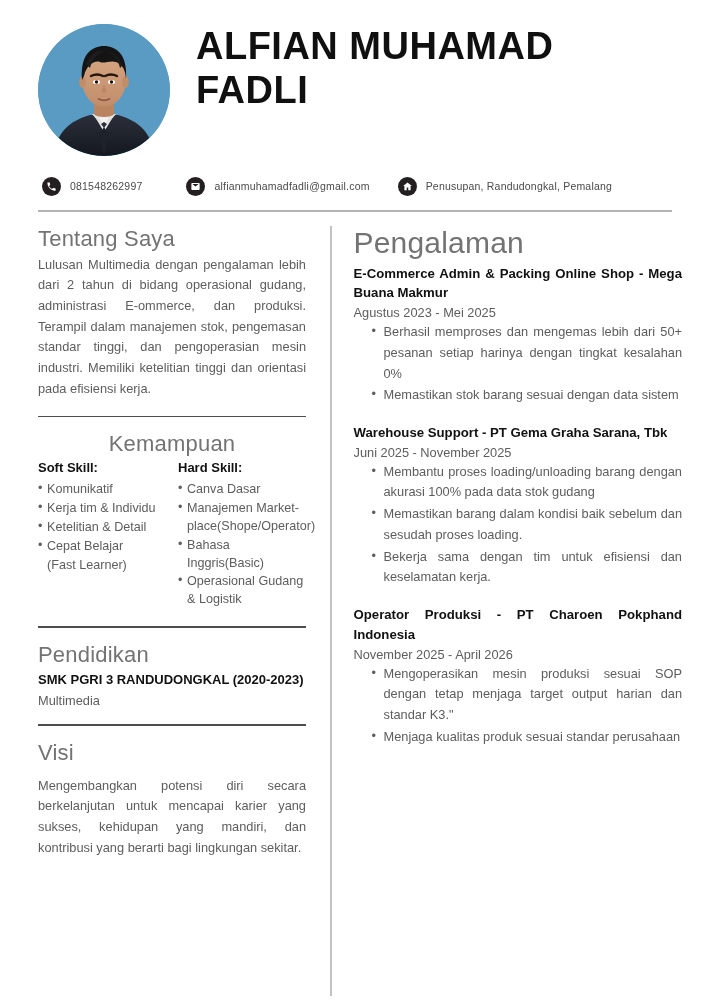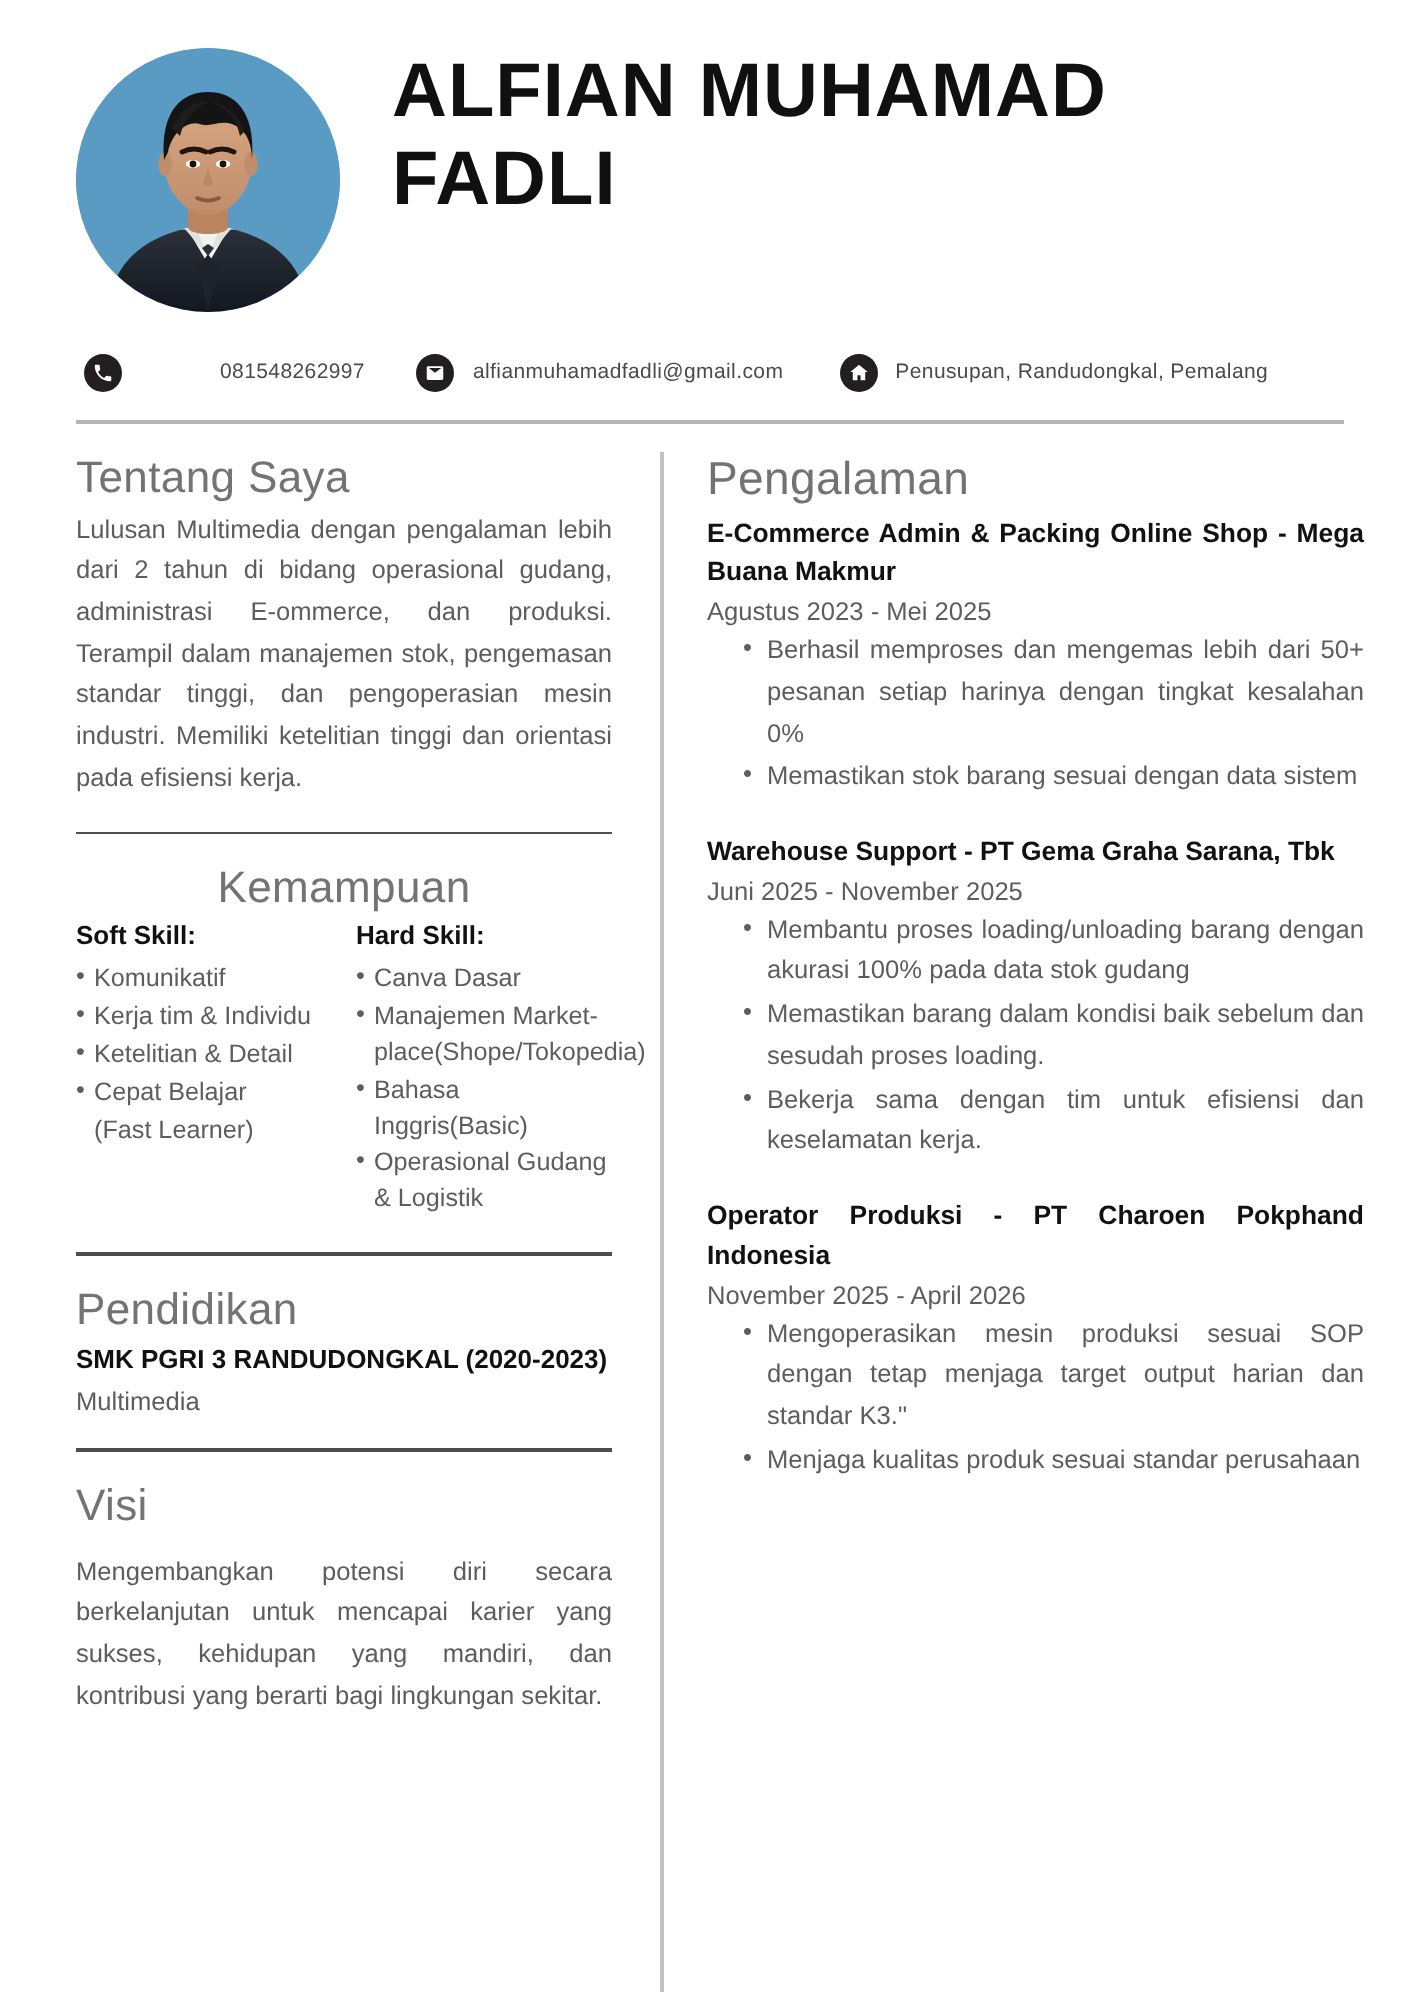--- a/index.html
+++ b/index.html
@@ -25,21 +25,21 @@
     font-size: 38px; font-weight: 700; letter-spacing: 0.5px;
     line-height: 1.16; color: #101010;
   }
 
   
   .contact-row {
     display: flex; align-items: center;
     padding: 0 34px 0 42px; margin-top: 22px; height: 28px;
   }
   .contact-item { display: flex; align-items: center; }
-  .contact-item.phone { margin-right: 26px; gap: 40px; }
+  .contact-item.phone { margin-right: 44px; }
   .contact-item.email { margin-right: 28px; }
   .ico-circle {
     width: 19px; height: 19px; border-radius: 50%;
     background: #231f20; display: flex; align-items: center;
     justify-content: center; flex: 0 0 19px;
   }
   .ico-circle svg { display: block; }
   .contact-text {
     margin-left: 9px; font-size: 10.5px; color: #4a4a4a;
     letter-spacing: 0.2px; white-space: nowrap;
@@ -54,21 +54,21 @@
   .columns { display: flex; padding: 0; margin-top: 14px; }
   .col-left { width: 330px; padding: 0 24px 0 38px; }
   .col-div { width: 1.5px; background: #c2c2c2; align-self: stretch; min-height: 770px; }
   .col-right { flex: 1; padding: 0 24px 0 22px; }
 
   
   .sec-title {
     font-size: 22px; font-weight: 400; color: #737373;
     letter-spacing: 0.2px; margin-bottom: 3px;
   }
-  .sec-title.right { font-size: 23px; margin-bottom: 4px; }
+  .sec-title.right { font-size: 30px; margin-bottom: 4px; }
   .sec-rule { height: 1.5px; background: #4d4d4d; margin: 16px 0 14px 0; }
 
   .para {
     font-size: 12.8px; line-height: 1.62; color: #5d5d5d;
     text-align: justify; text-justify: inter-word;
   }
 
   
   .skills { display: flex; margin-top: 2px; }
   .skill-col { width: 50%; }
@@ -235,21 +235,21 @@
               <li>Kerja tim &amp; Individu</li>
               <li>Ketelitian &amp; Detail</li>
               <li>Cepat Belajar</li>
               <li class="nobul">(Fast Learner)</li>
             </ul>
           </div>
           <div class="skill-col hard">
             <div class="skill-head">Hard Skill:</div>
             <ul class="skill-list">
               <li>Canva Dasar</li>
-              <li>Manajemen Market-place(Shope/Tokopedia)</li>
+              <li>Manajemen Market-place(Shope/Operator)</li>
               <li>Bahasa Inggris(Basic)</li>
               <li>Operasional Gudang &amp; Logistik</li>
             </ul>
           </div>
         </div>
       </section>
 
       <div class="sec-rule"></div>
 
       <section>

